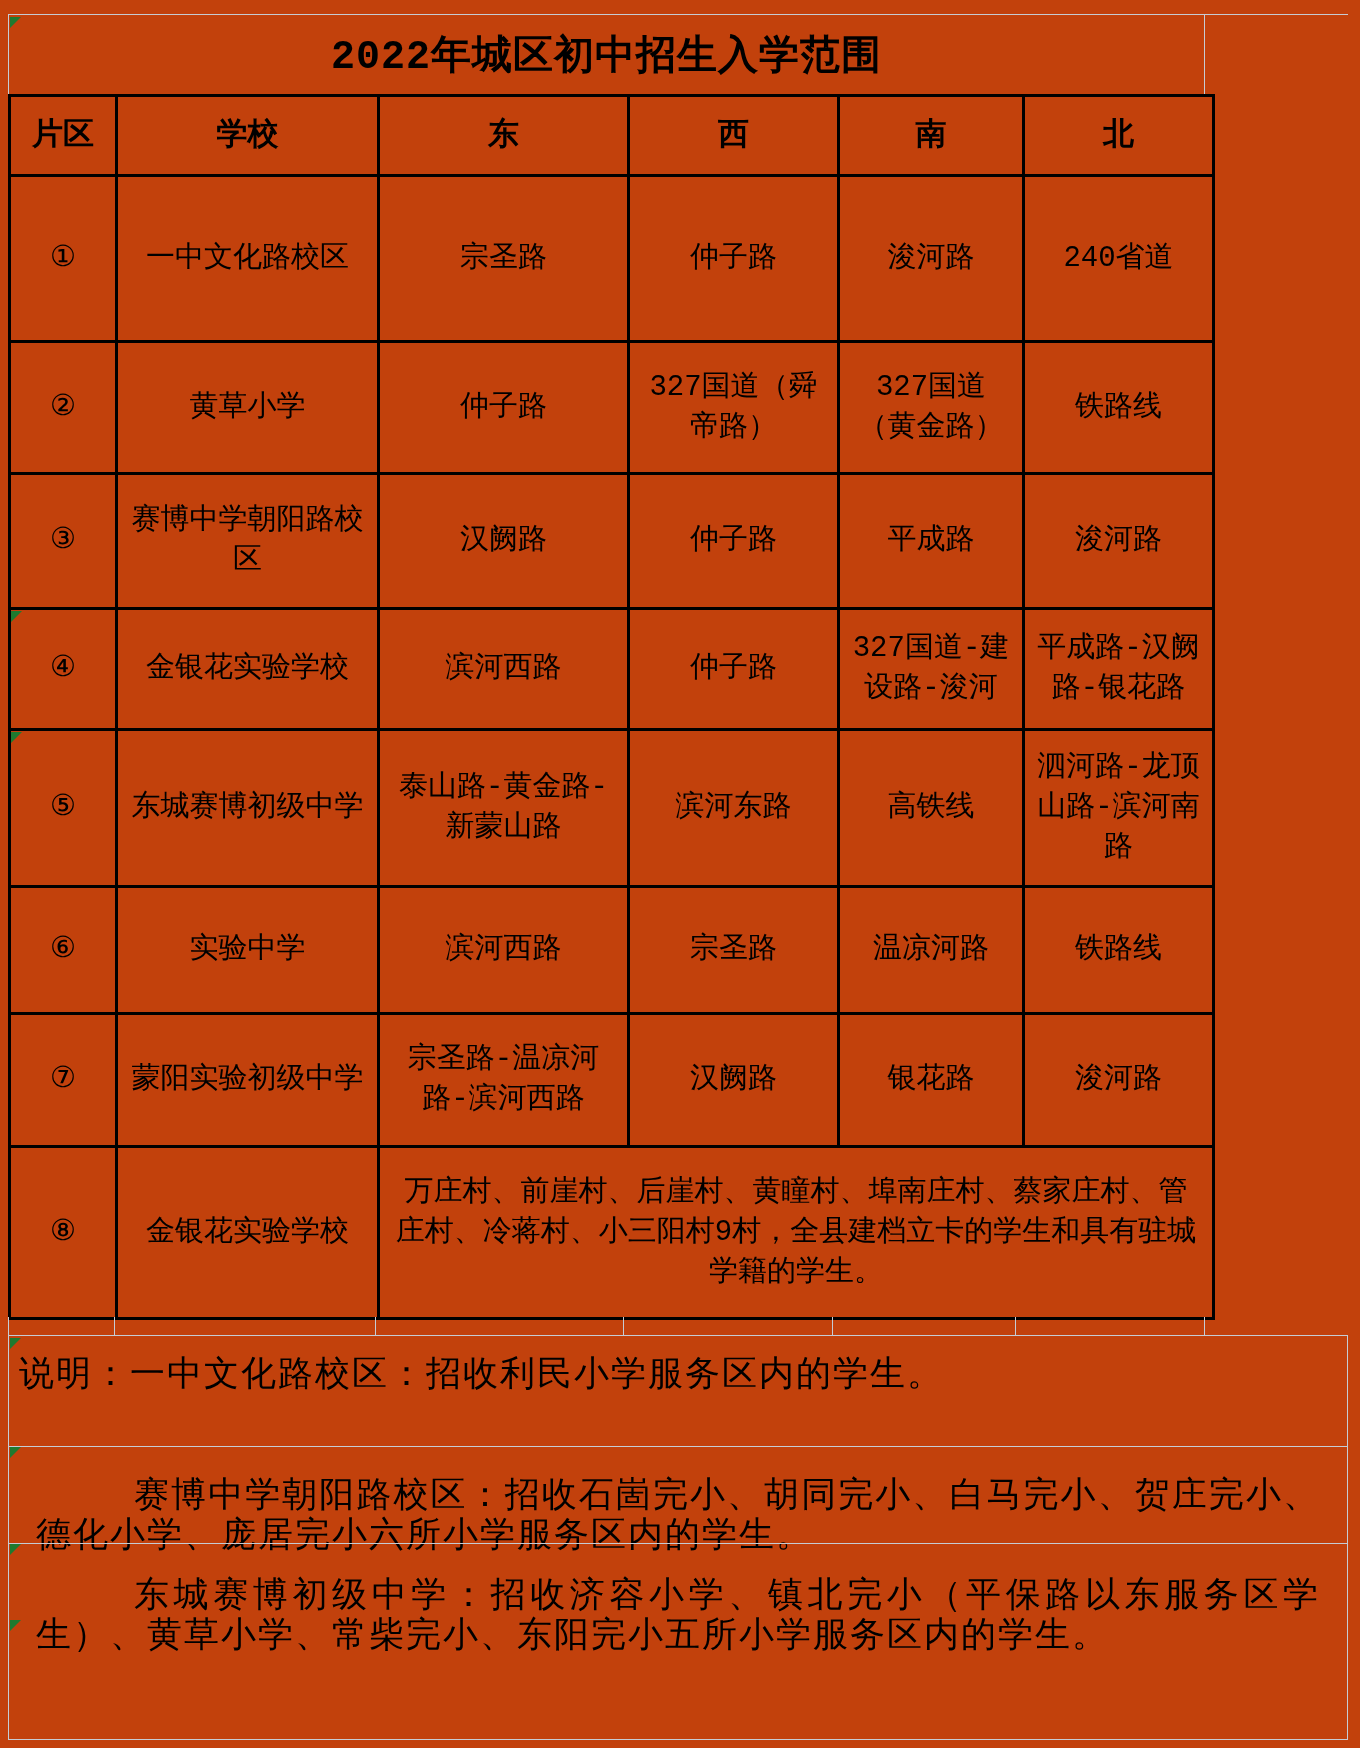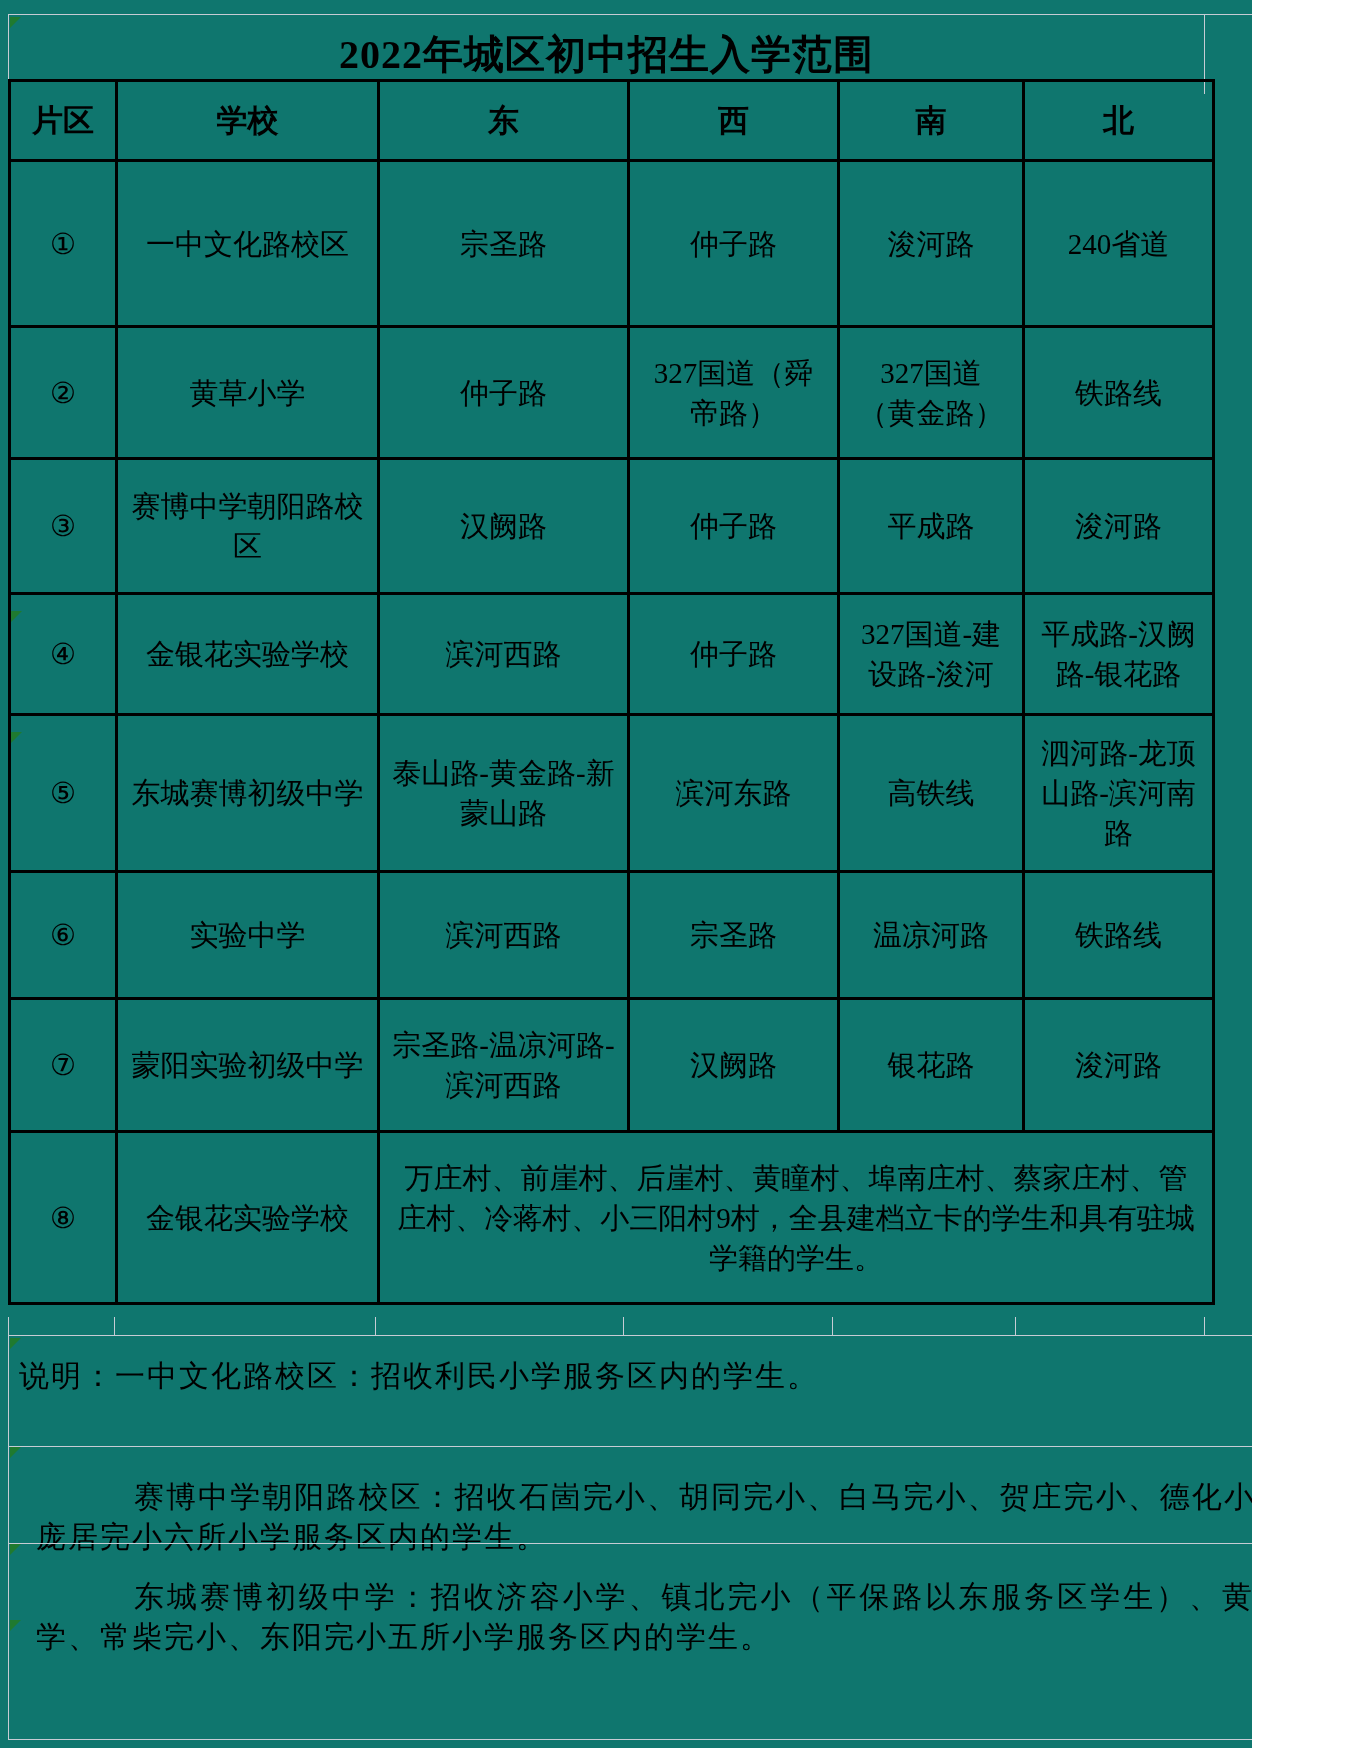--- a/index.html
+++ b/index.html
@@ -1,36 +1,36 @@
 <!DOCTYPE html>
 <html><head>
 <meta charset="utf-8">
 <style>
   html,body{margin:0;padding:0;background:#ffffff;}
   .page{
     position:relative;
-    width:1252px;height:1748px;
-    background:#0f766e;
-    font-family:Liberation Serif, serif;
+    width:1360px;height:1748px;
+    background:#c2410c;
+    font-family:Liberation Mono, monospace;
     color:#000;
     overflow:hidden;
   }
   .top-gridline{
     position:absolute;left:8px;top:14px;width:1340px;height:0;
     border-top:1px solid #c6ccd4;
   }
   .title-cell{
     position:absolute;left:8px;top:14px;width:1197px;height:80px;
     border-left:1px solid #c6ccd4;border-right:1px solid #c6ccd4;
     display:flex;align-items:center;justify-content:center;
     font-size:40px;font-weight:bold;letter-spacing:1px;
     box-sizing:border-box;
   }
   table.range{
-    position:absolute;left:8px;top:79px;width:1197px;
+    position:absolute;left:8px;top:94px;width:1197px;
     border-collapse:collapse;table-layout:fixed;
   }
   table.range td,table.range th{
     border:3px solid #000;
     text-align:center;vertical-align:middle;
     font-size:29px;font-weight:normal;
     padding:2px 12px;
     line-height:40px;
     overflow:hidden;
     word-break:break-all;
@@ -53,21 +53,21 @@
   }
   .thin-row{
     position:absolute;left:8px;top:1317px;width:1197px;height:18px;
     display:flex;box-sizing:border-box;border-left:1px solid #c6ccd4;
   }
   .thin-row .c{box-sizing:border-box;border-right:1px solid #c6ccd4;height:100%;}
   .notes{
     position:absolute;left:8px;top:1335px;width:1340px;height:405px;
     box-sizing:border-box;
     border:1px solid #c6ccd4;
-    font-size:30px;letter-spacing:2px;line-height:40px;
+    font-size:35px;letter-spacing:2px;line-height:40px;
   }
   .note-block{box-sizing:border-box;padding:0 10px;position:relative;}
   .note-block + .note-block{border-top:1px solid #c6ccd4;}
   .nb1{height:110px;padding-top:20px;}
   .nb2{height:97px;padding-top:13px;}
   .nb3{height:75px;padding-top:16px;}
   .nb4{height:123px;padding-top:10px;line-height:36px;}
   .note-line{display:block;}
   .note-indent{padding-left:98px;}
   .note-para{margin:17px;text-indent:98px;text-align:justify;}

